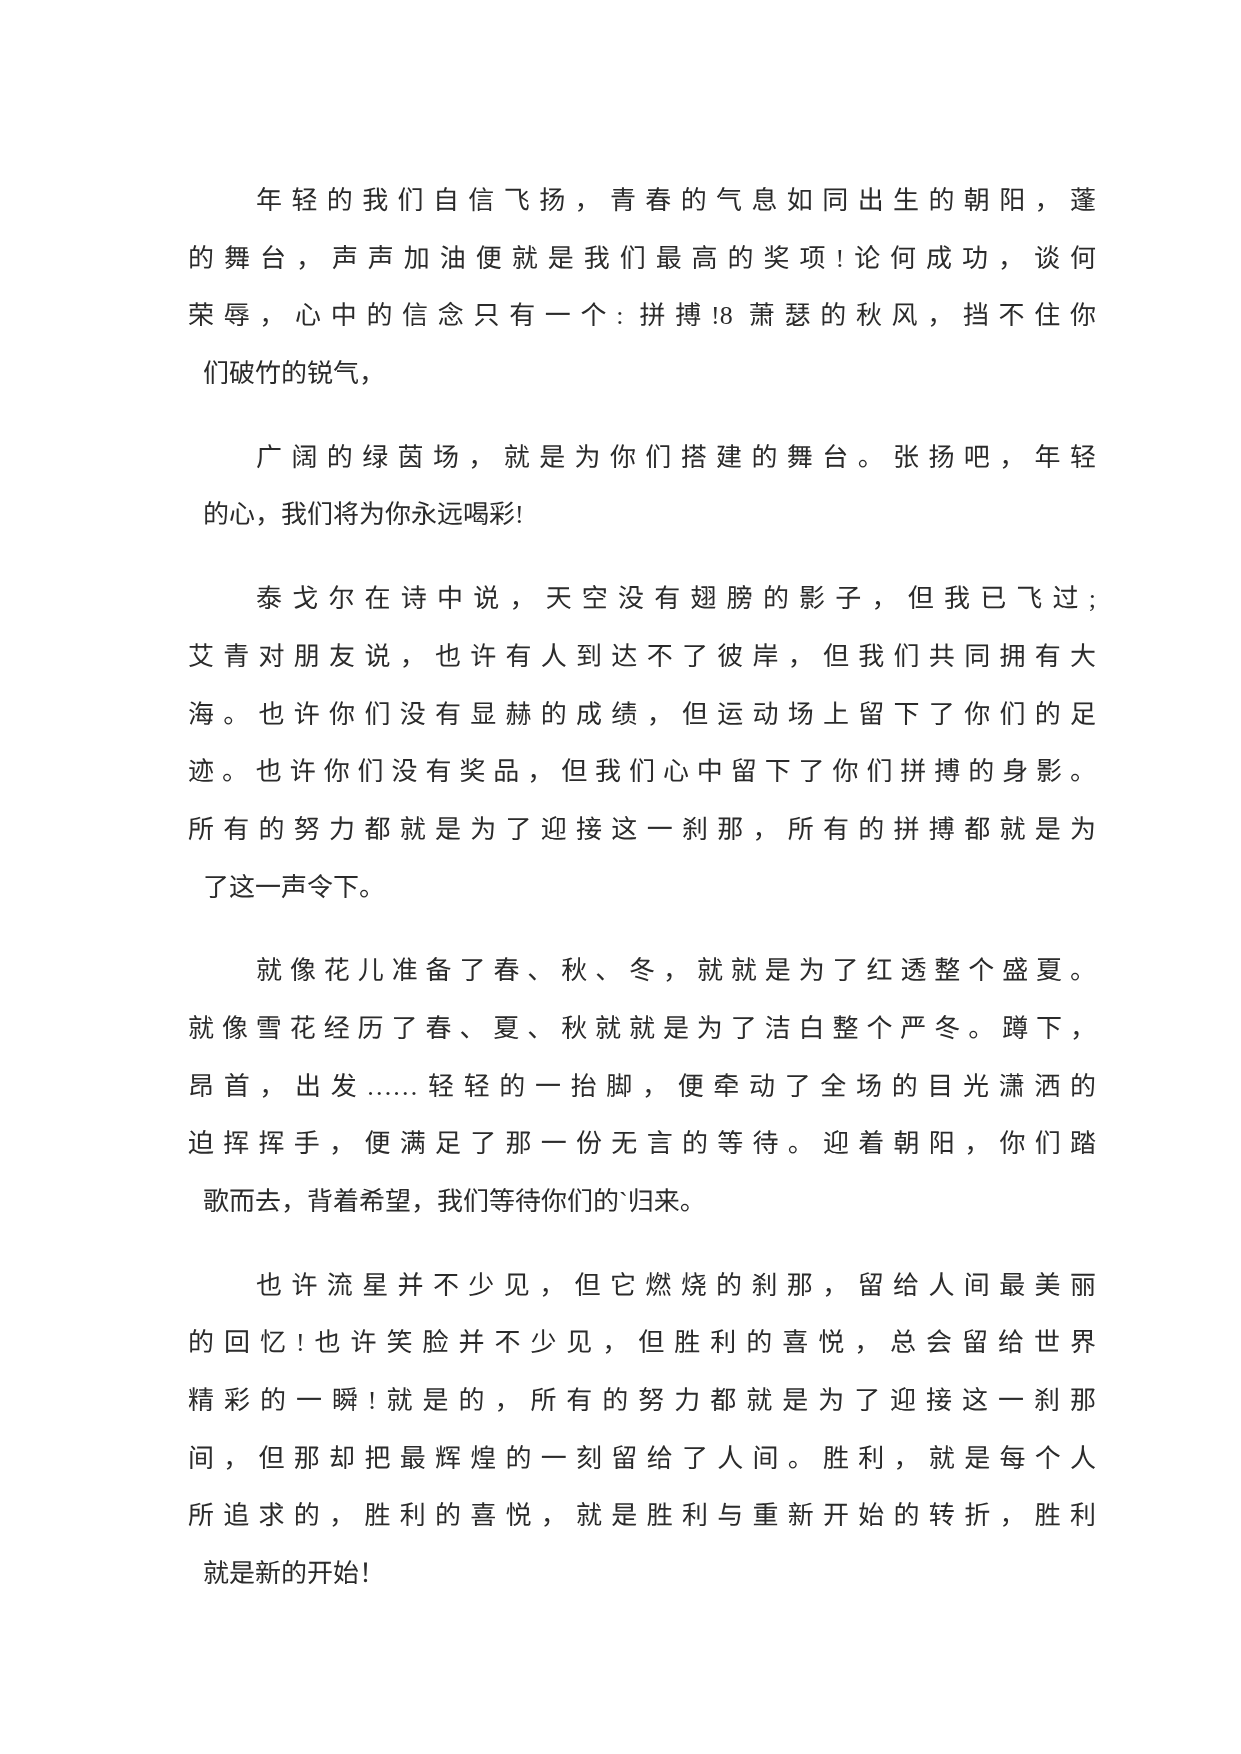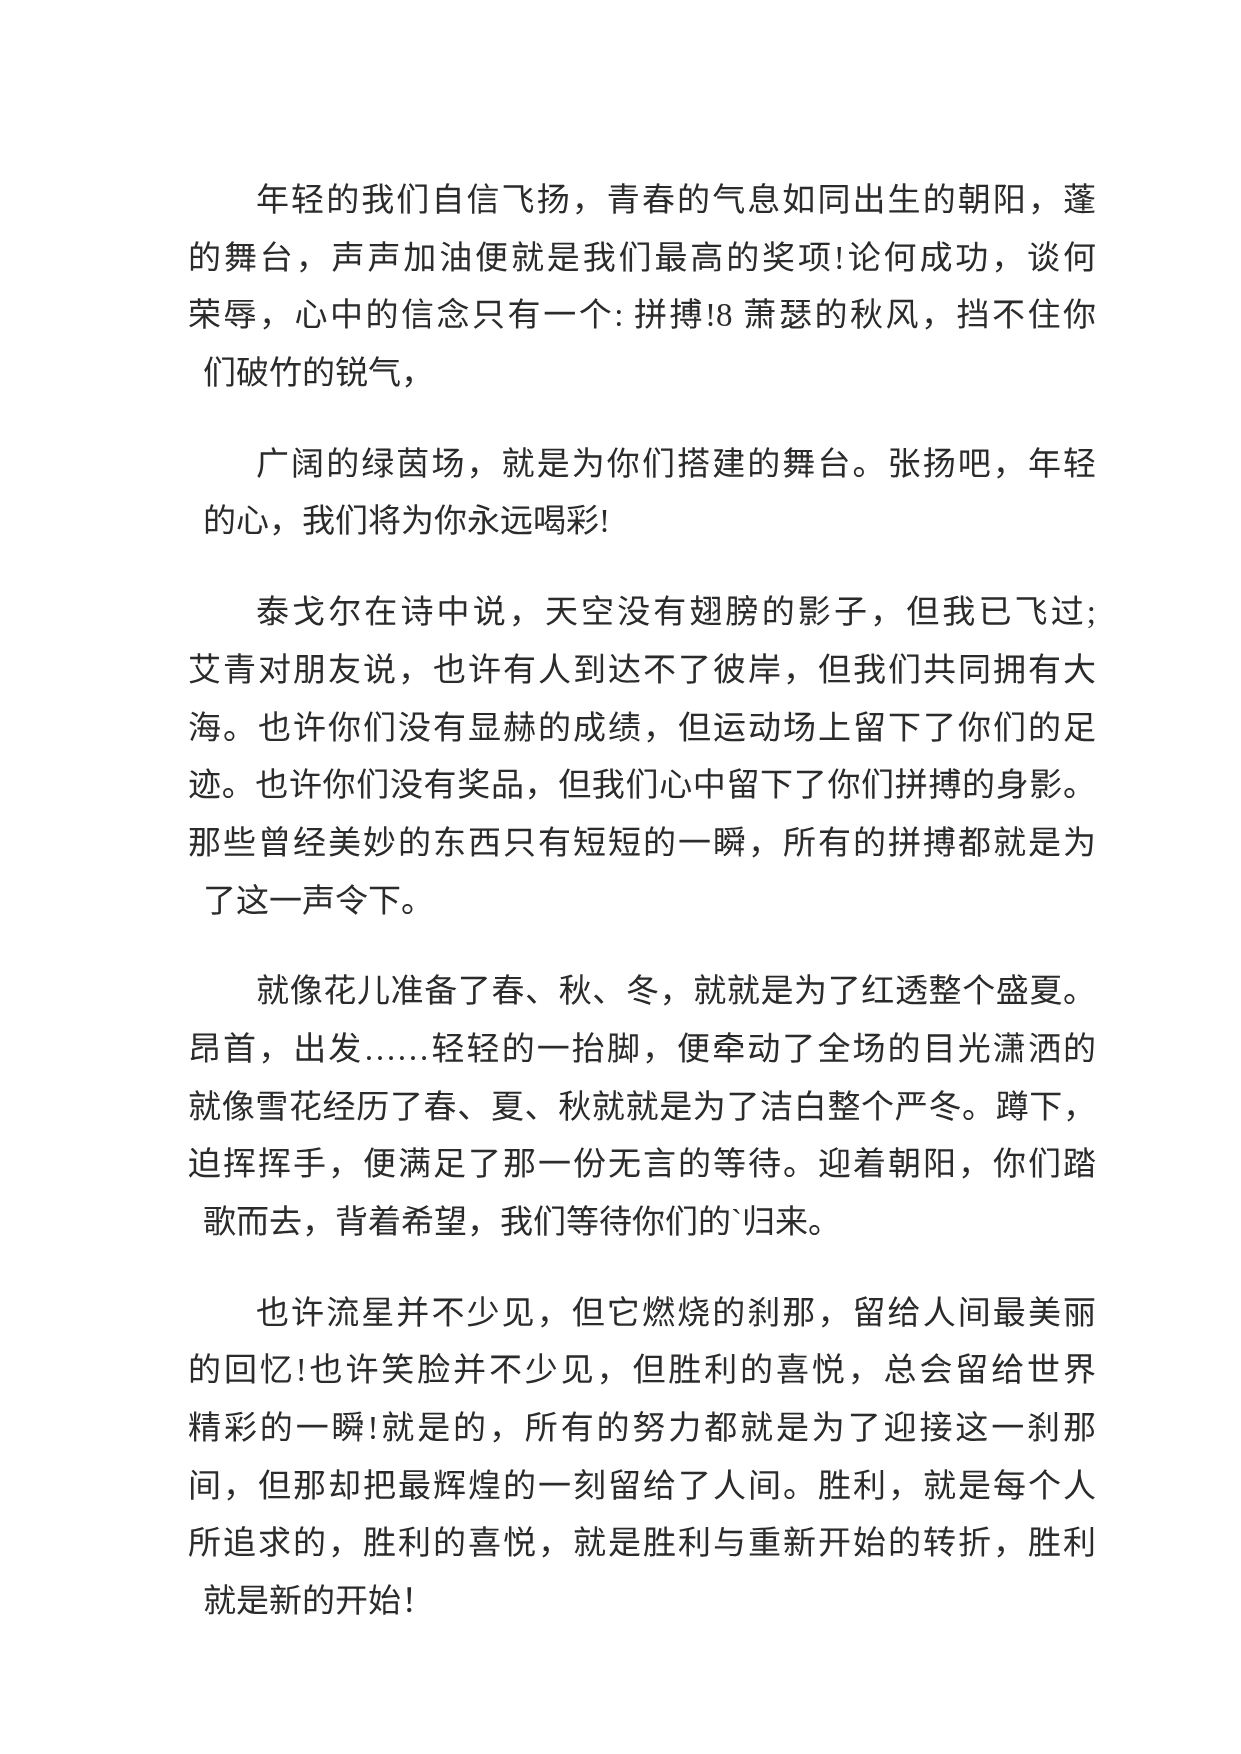--- a/index.html
+++ b/index.html
@@ -18,21 +18,21 @@
     height: 1754px;
     background: var(--page-bg, #ffffff);
     overflow: hidden;
   }
   .doc {
     position: absolute;
     left: 188px;
     top: 172px;
     width: 908px;
     color: var(--text-color, #2b2b2b);
-    font-size: 33px;
+    font-size: 26px;
     font-weight: normal;
   }
   .para {
     margin: 0;
     padding: 0;
   }
   .line {
     height: 57.7px;
     line-height: 57.7px;
     text-align: justify;
@@ -67,29 +67,29 @@
       <div class="line p-start">广阔的绿茵场，就是为你们搭建的舞台。张扬吧，年轻</div>
       <div class="line p-end">的心，我们将为你永远喝彩!</div>
     <p></p>
 
     <p class="para">
       </p>
       <div class="line p-start">泰戈尔在诗中说，天空没有翅膀的影子，但我已飞过;</div>
       <div class="line">艾青对朋友说，也许有人到达不了彼岸，但我们共同拥有大</div>
       <div class="line">海。也许你们没有显赫的成绩，但运动场上留下了你们的足</div>
       <div class="line">迹。也许你们没有奖品，但我们心中留下了你们拼搏的身影。</div>
-      <div class="line">那些曾经美妙的东西只有短短的一瞬，所有的拼搏都就是为</div>
+      <div class="line">所有的努力都就是为了迎接这一刹那，所有的拼搏都就是为</div>
       <div class="line p-end">了这一声令下。</div>
     <p></p>
 
     <p class="para">
       </p>
       <div class="line p-start">就像花儿准备了春、秋、冬，就就是为了红透整个盛夏。</div>
+      <div class="line">就像雪花经历了春、夏、秋就就是为了洁白整个严冬。蹲下，</div>
       <div class="line">昂首，出发……轻轻的一抬脚，便牵动了全场的目光潇洒的</div>
-      <div class="line">就像雪花经历了春、夏、秋就就是为了洁白整个严冬。蹲下，</div>
       <div class="line">迫挥挥手，便满足了那一份无言的等待。迎着朝阳，你们踏</div>
       <div class="line p-end">歌而去，背着希望，我们等待你们的`归来。</div>
     <p></p>
 
     <p class="para">
       </p>
       <div class="line p-start">也许流星并不少见，但它燃烧的刹那，留给人间最美丽</div>
       <div class="line">的回忆!也许笑脸并不少见，但胜利的喜悦，总会留给世界</div>
       <div class="line">精彩的一瞬!就是的，所有的努力都就是为了迎接这一刹那</div>
       <div class="line">间，但那却把最辉煌的一刻留给了人间。胜利，就是每个人</div>

